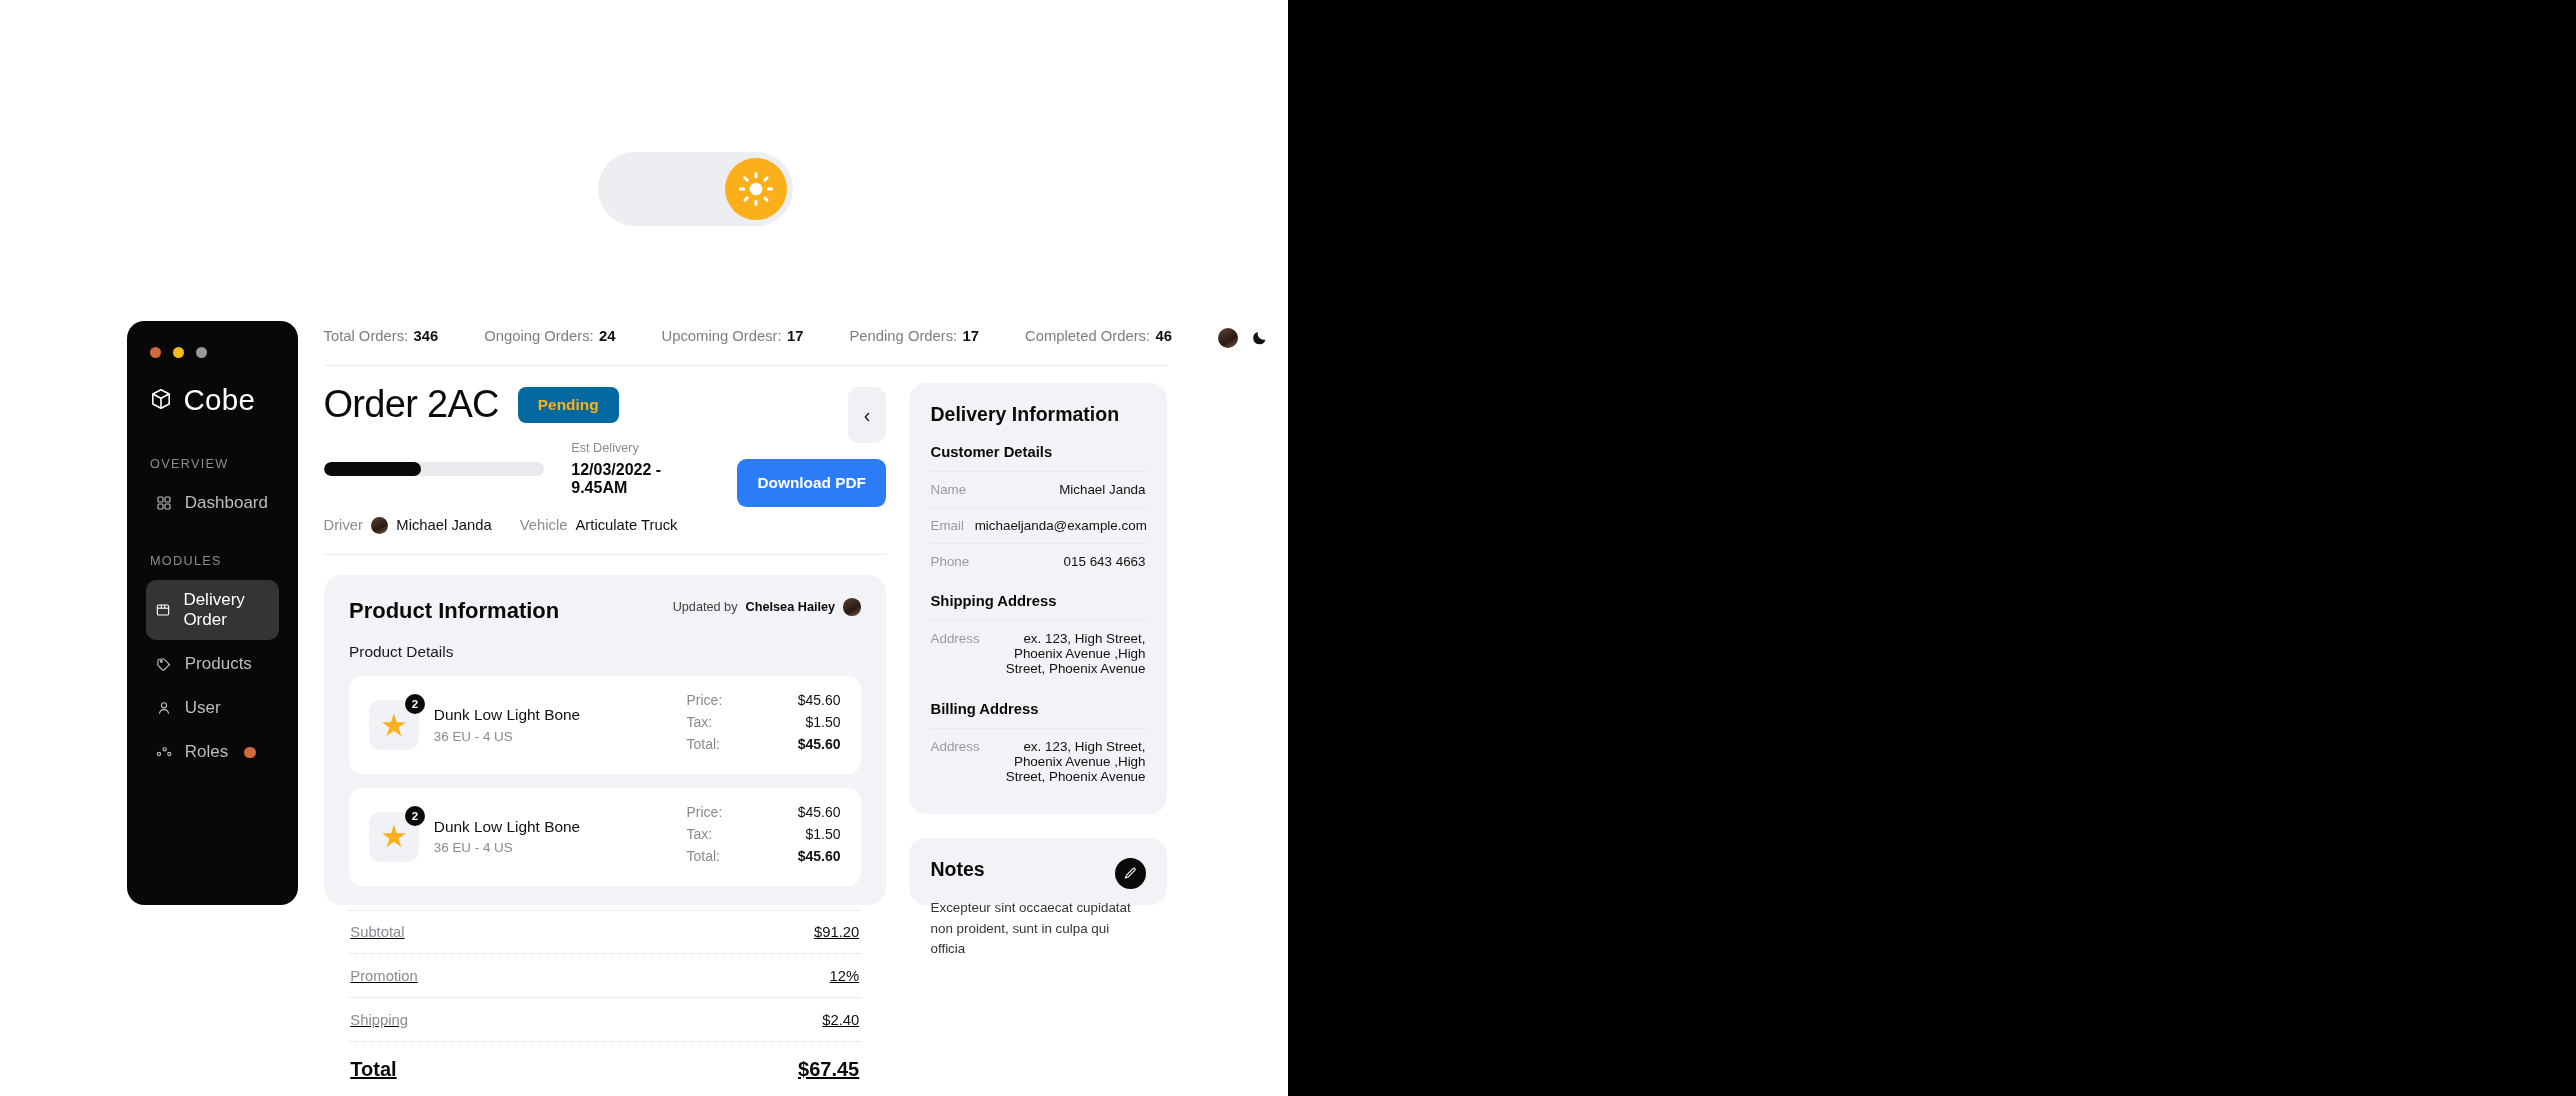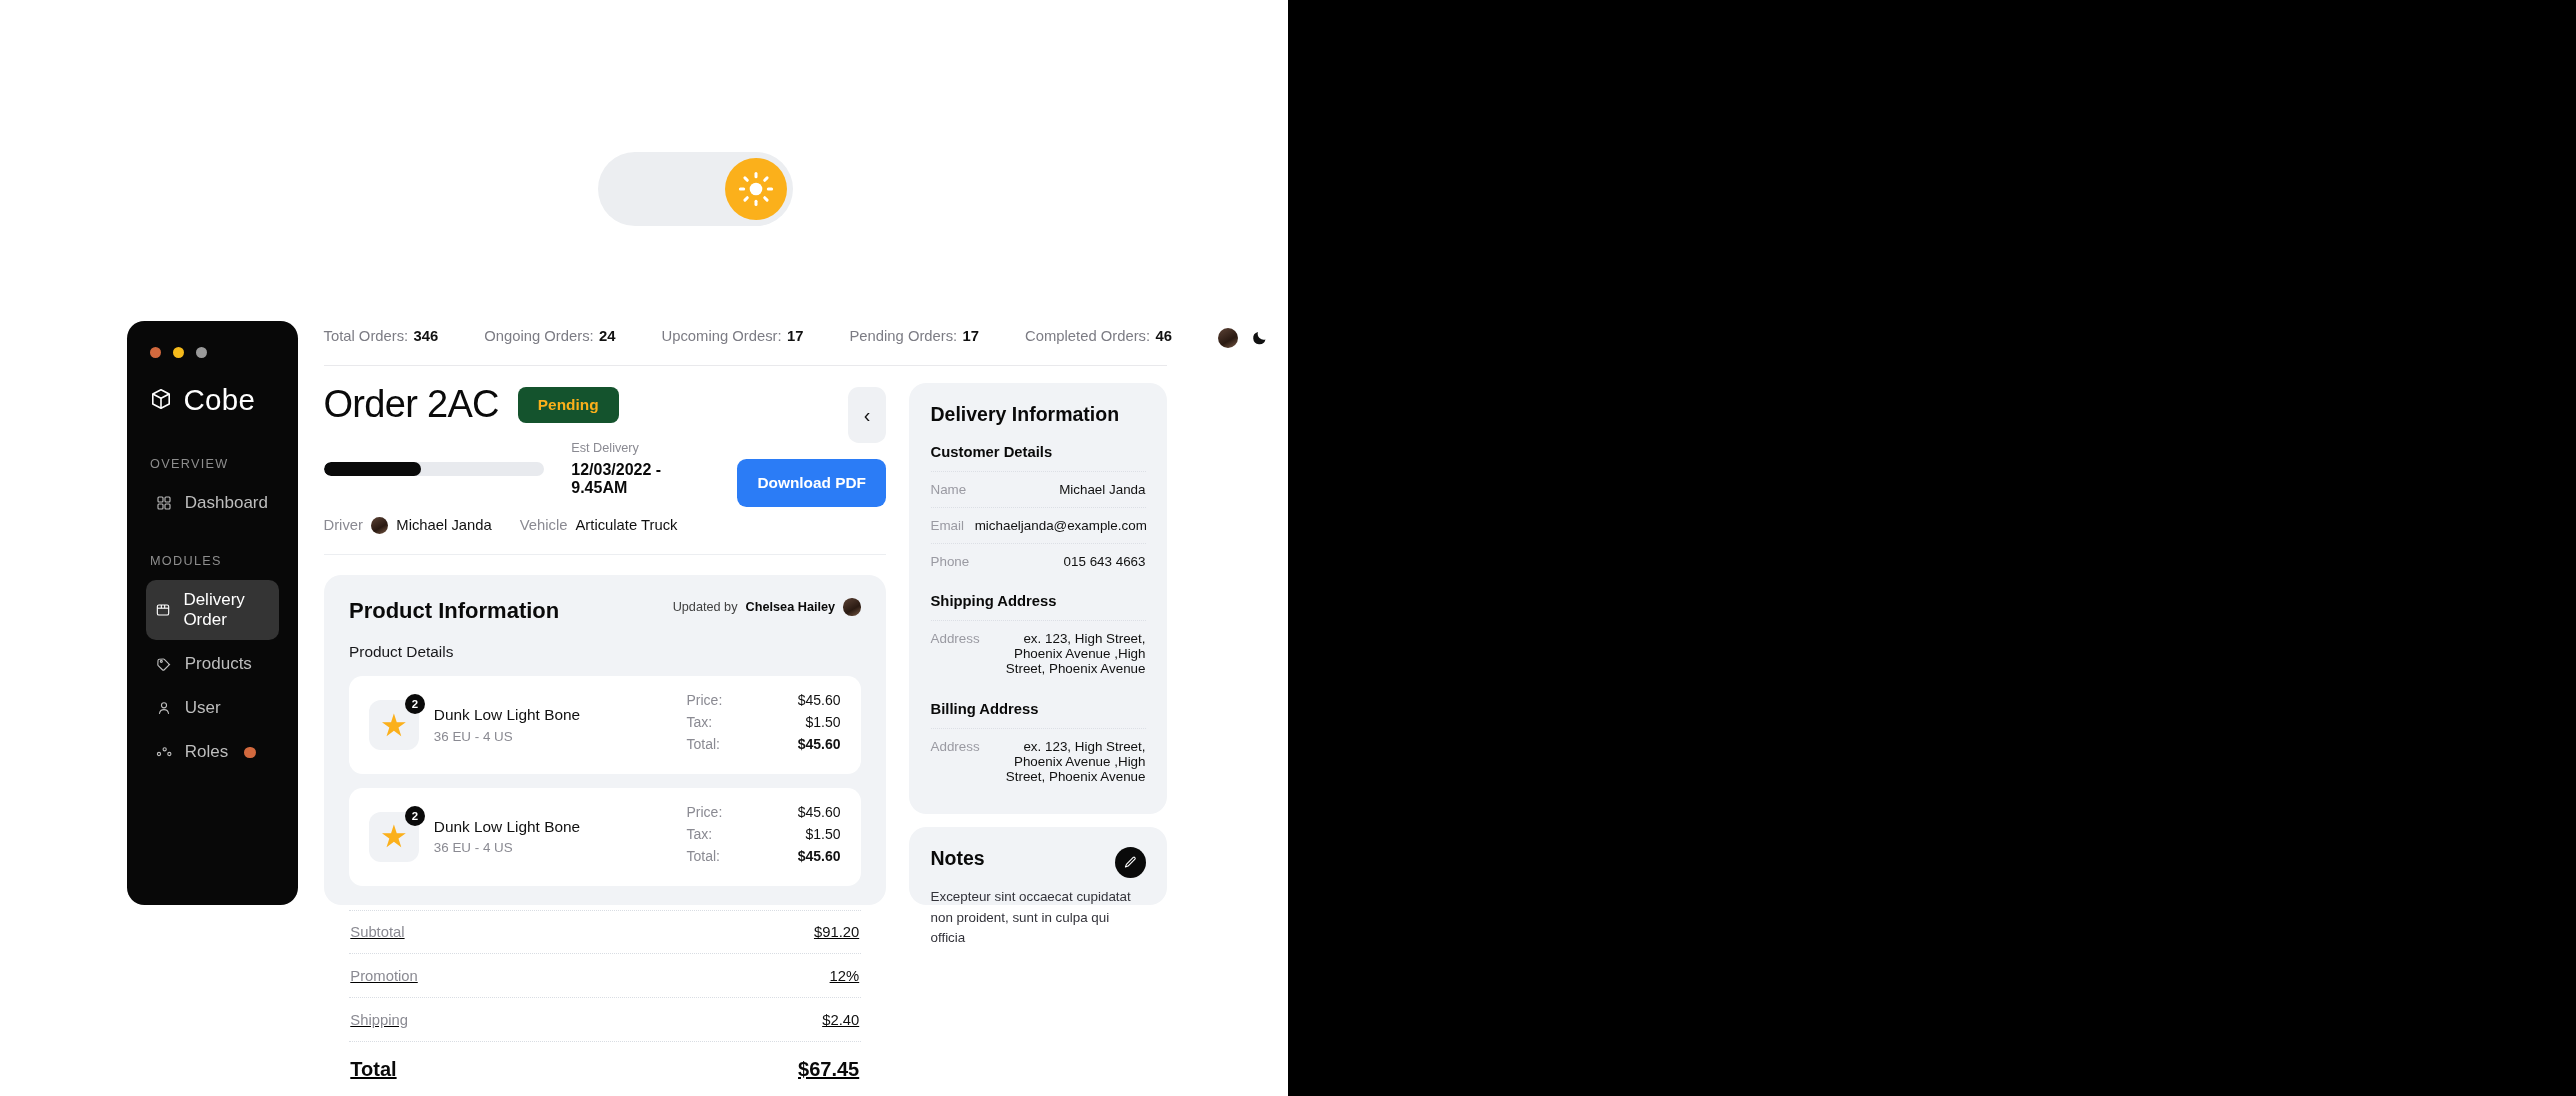--- a/index.html
+++ b/index.html
@@ -45,30 +45,30 @@
   .light .stat .k { color: #7c7c84; }
   .stat .v { font-weight: bold; margin-left: 5.4px; }
   .light .stat .v { color: #111; }
   .stats-right { margin-left: auto; display: flex; align-items: center; gap: 13.4px; padding-right: 2.7px; }
   .avatar { border-radius: 50%; background: linear-gradient(150deg,#5d4336 0%,#2a1a12 60%,#7a5b46 100%); display: inline-block; flex-shrink: 0; }
   .a-sm { width: 20px; height: 20px; } .a-xs { width: 17.4px; height: 17.4px; }
   .moon-mini { width: 17.4px; height: 17.4px; }
 
   .body-row { display: flex; gap: 23px; flex: 1; min-height: 0; padding-top: 17.4px; }
   .col-left { flex: 1; min-width: 0; display: flex; flex-direction: column; }
-  .col-right { width: 258px; flex-shrink: 0; display: flex; flex-direction: column; gap: 13px; }
+  .col-right { width: 258px; flex-shrink: 0; display: flex; flex-direction: column; gap: 24px; }
 
   
   .order-head { display: flex; align-items: flex-start; gap: 16px; }
   .oh-left { flex: 1; min-width: 0; }
   .title-row { display: flex; align-items: center; gap: 19px; margin-bottom: 14.8px; }
   .order-title { font-size: 38px; font-weight: normal; letter-spacing: -0.7px; }
   .light .order-title { color: #0a0a0a; }
   .pill { font-size: 15.4px; font-weight: bold; padding: 8.7px 20px; border-radius: 8px; }
-  .light .pill { background: #14532d; color: #fbb01b; }
+  .light .pill { background: #0369a1; color: #fbb01b; }
   .prog-row { display: flex; align-items: center; gap: 27px; }
   .prog { width: 221px; height: 13.4px; border-radius: 670px; overflow: hidden; }
   .light .prog { background: #e8eaee; }
   .prog .fill { height: 100%; border-radius: 670px; }
   .light .prog .fill { background: #0a0a0a; }
   .est { }
   .est .lbl { font-size: 12.7px; margin-bottom: 5.4px; }
   .light .est .lbl { color: #8a8a92; }
   .est .val { font-size: 16px; font-weight: bold; }
   .light .est .val { color: #0a0a0a; }

